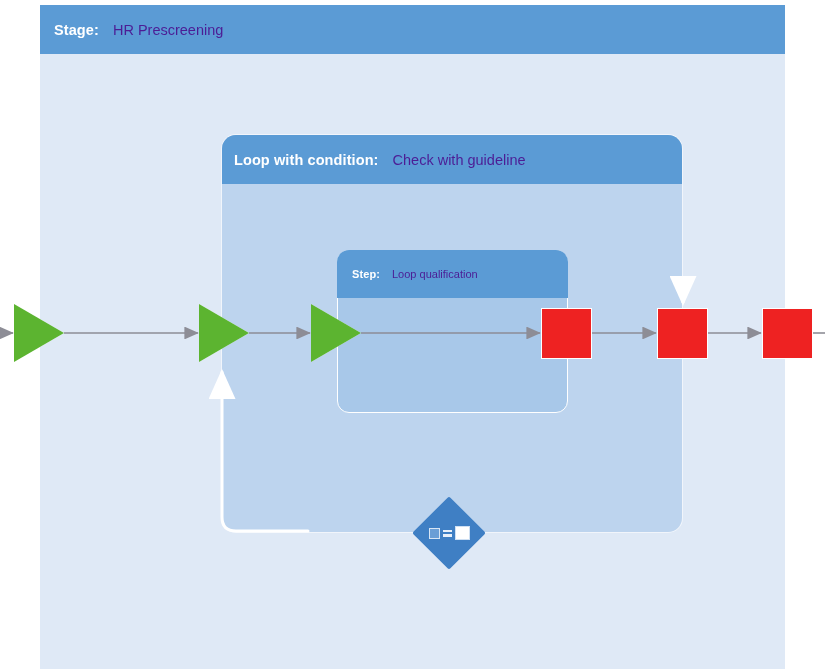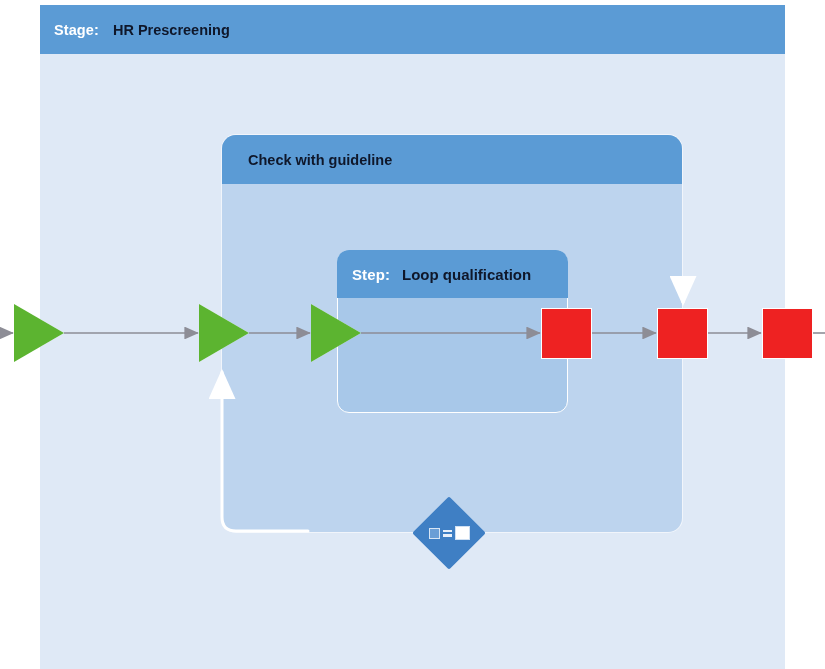--- a/index.html
+++ b/index.html
@@ -29,23 +29,23 @@
     padding-left:14px;
   }
   .hdr-label{
     color:#ffffff;
     font-size:14.5px;
     font-weight:bold;
     letter-spacing:.1px;
     white-space:nowrap;
   }
   .hdr-value{
-    color:#0f172a;
+    color:#4c1d95;
     font-size:14.5px;
-    font-weight:bold;
+    font-weight:normal;
     margin-left:14px;
     white-space:nowrap;
   }
 
   
   .loop{
     position:absolute;
     left:222px; top:135px;
     width:460px; height:397px;
     background:#bdd4ee;
@@ -76,21 +76,21 @@
   .step-header{
     position:absolute;
     left:-1px; top:-1px;
     width:231px; height:48px;
     background:#5b9bd5;
     border-radius:12px 12px 0 0;
     box-sizing:border-box;
     display:flex; align-items:center;
     padding-left:15px;
   }
-  .step .hdr-label,.step .hdr-value{font-size:15px;text-align:right;}
+  .step .hdr-label,.step .hdr-value{font-size:11px;text-align:right;}
   .step .hdr-value{margin-left:12px;}
 
   
   .node{position:absolute;}
   .tri{
     width:0;height:0;
     border-top:29px solid transparent;
     border-bottom:29px solid transparent;
     border-left:50px solid #5cb430;
     filter:drop-shadow(0 0 .7px rgba(255,255,255,.85));
@@ -141,20 +141,21 @@
 
   <div class="stage">
     <div class="stage-header">
       <span class="hdr-label">Stage:</span>
       <span class="hdr-value">HR Prescreening</span>
     </div>
   </div>
 
   <div class="loop">
     <div class="loop-header">
+      <span class="hdr-label">Loop with condition:</span>
       <span class="hdr-value">Check with guideline</span>
     </div>
   </div>
 
   <div class="step">
     <div class="step-header">
       <span class="hdr-label">Step:</span>
       <span class="hdr-value">Loop qualification</span>
     </div>
   </div>

